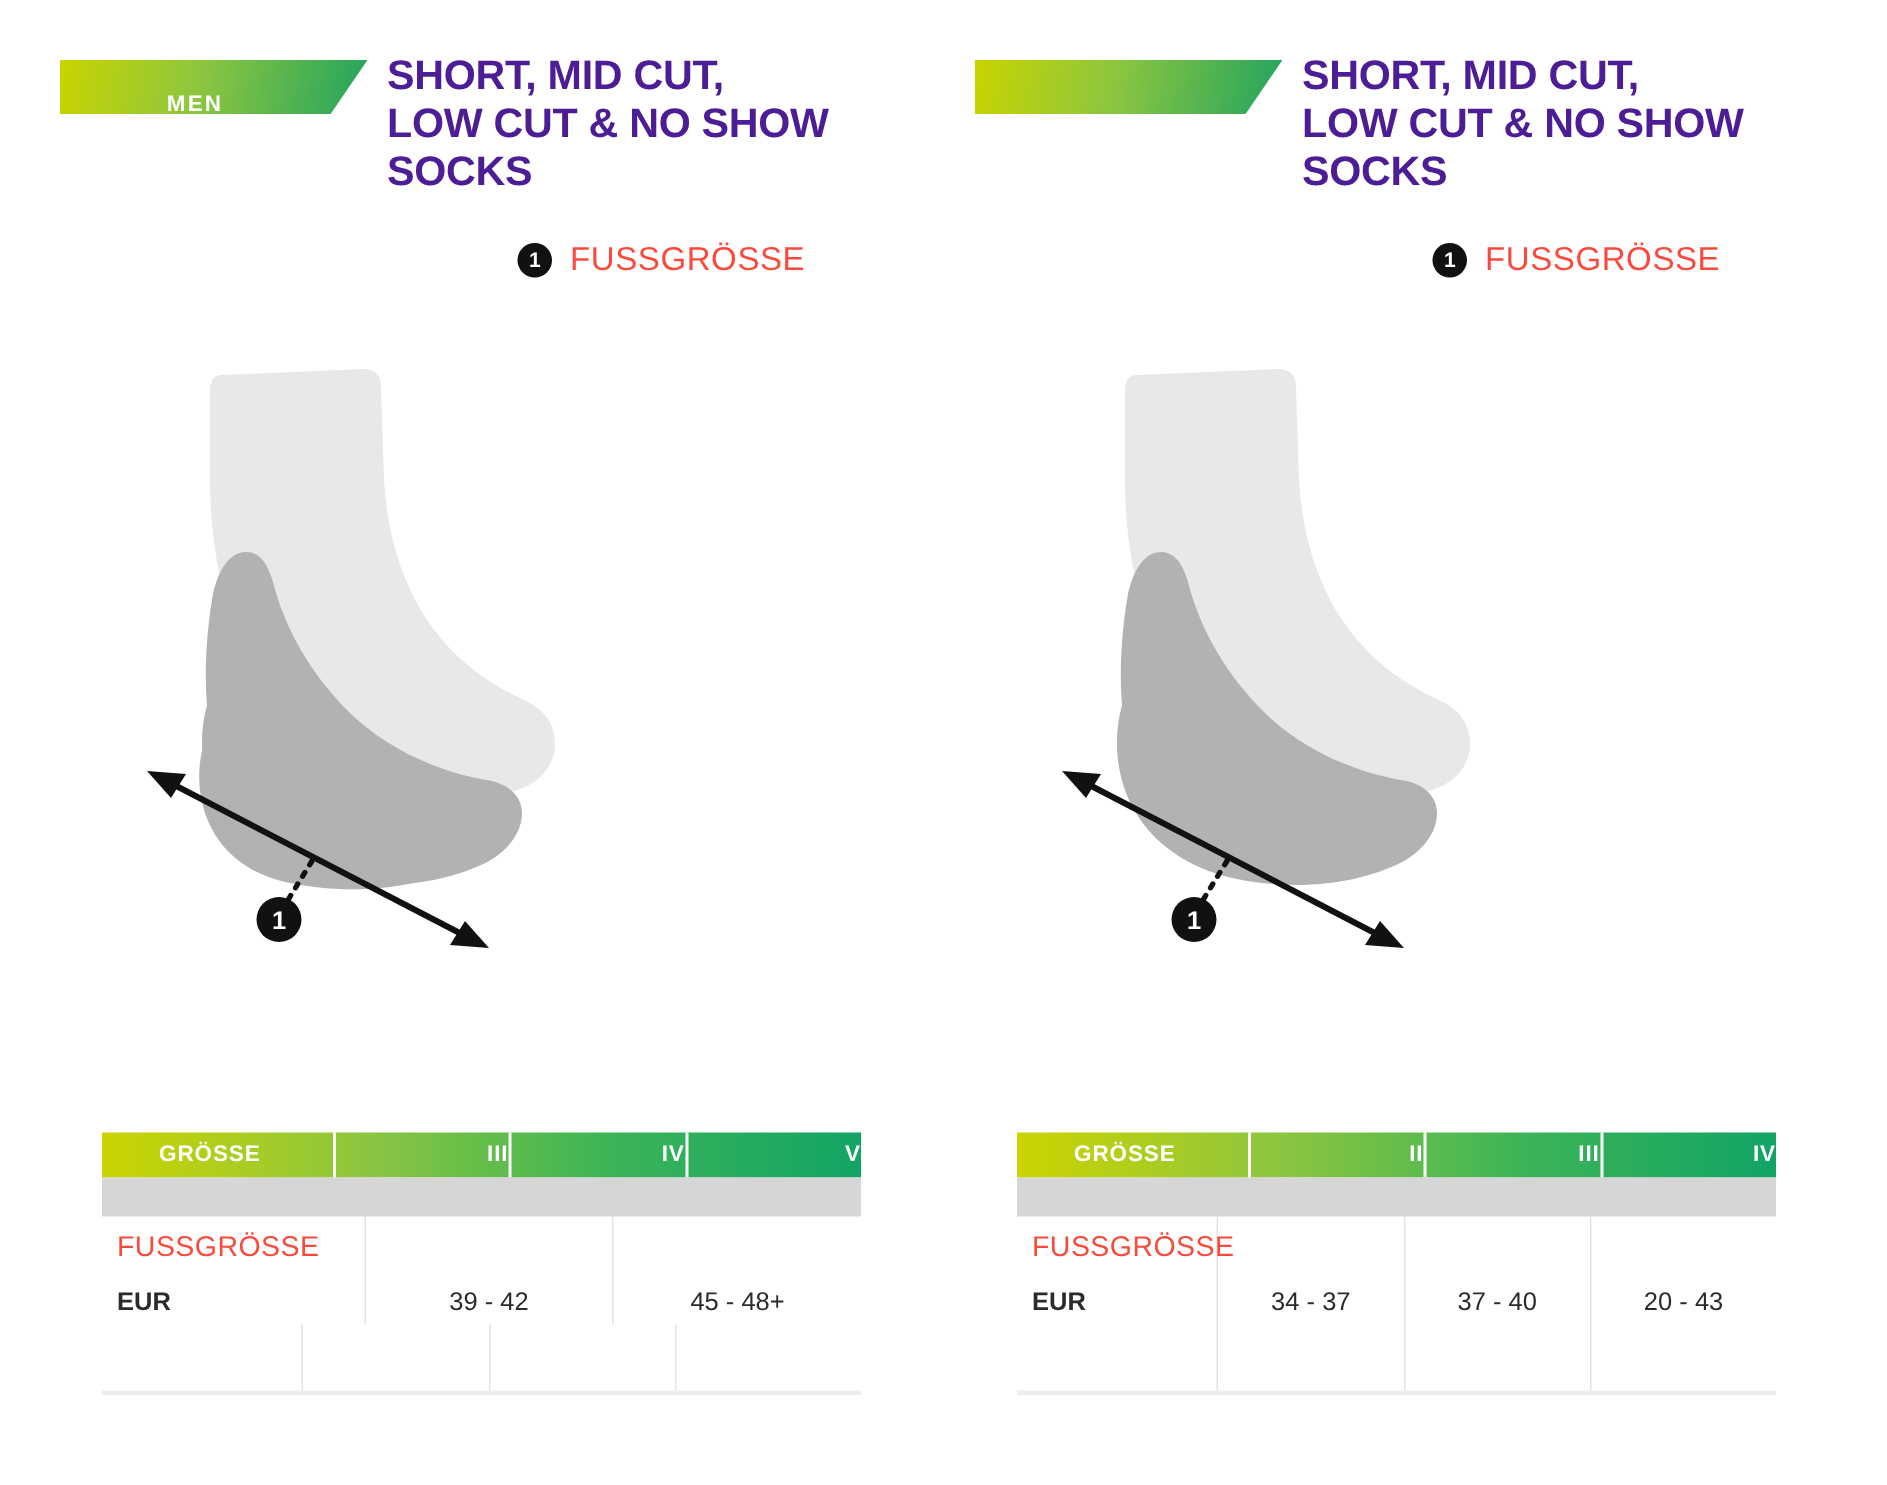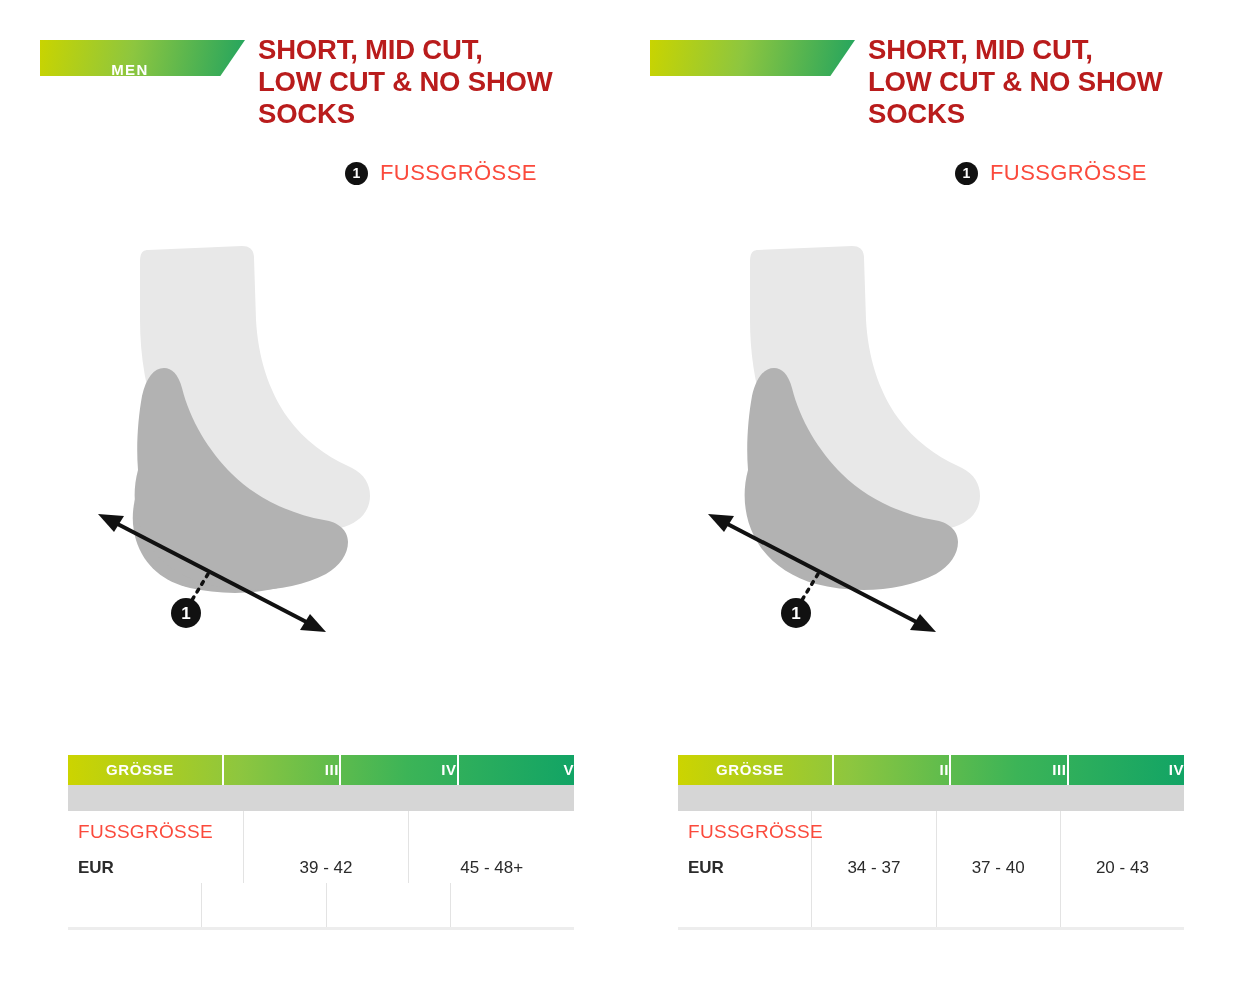--- a/index.html
+++ b/index.html
@@ -52,21 +52,21 @@
     color: #ffffff;
     font-size: 15px;
     font-weight: bold;
     letter-spacing: 1.4px;
   }
   .panel-title {
     position: absolute;
     top: -6px;
     left: 218px;
     width: 380px;
-    color: #b91c1c;
+    color: #4c1d95;
     font-size: 27.5px;
     font-weight: bold;
     line-height: 32px;
     letter-spacing: -0.2px;
   }
   .panel-title div { white-space: nowrap; }
 
   
   .illustration {
     position: absolute;

